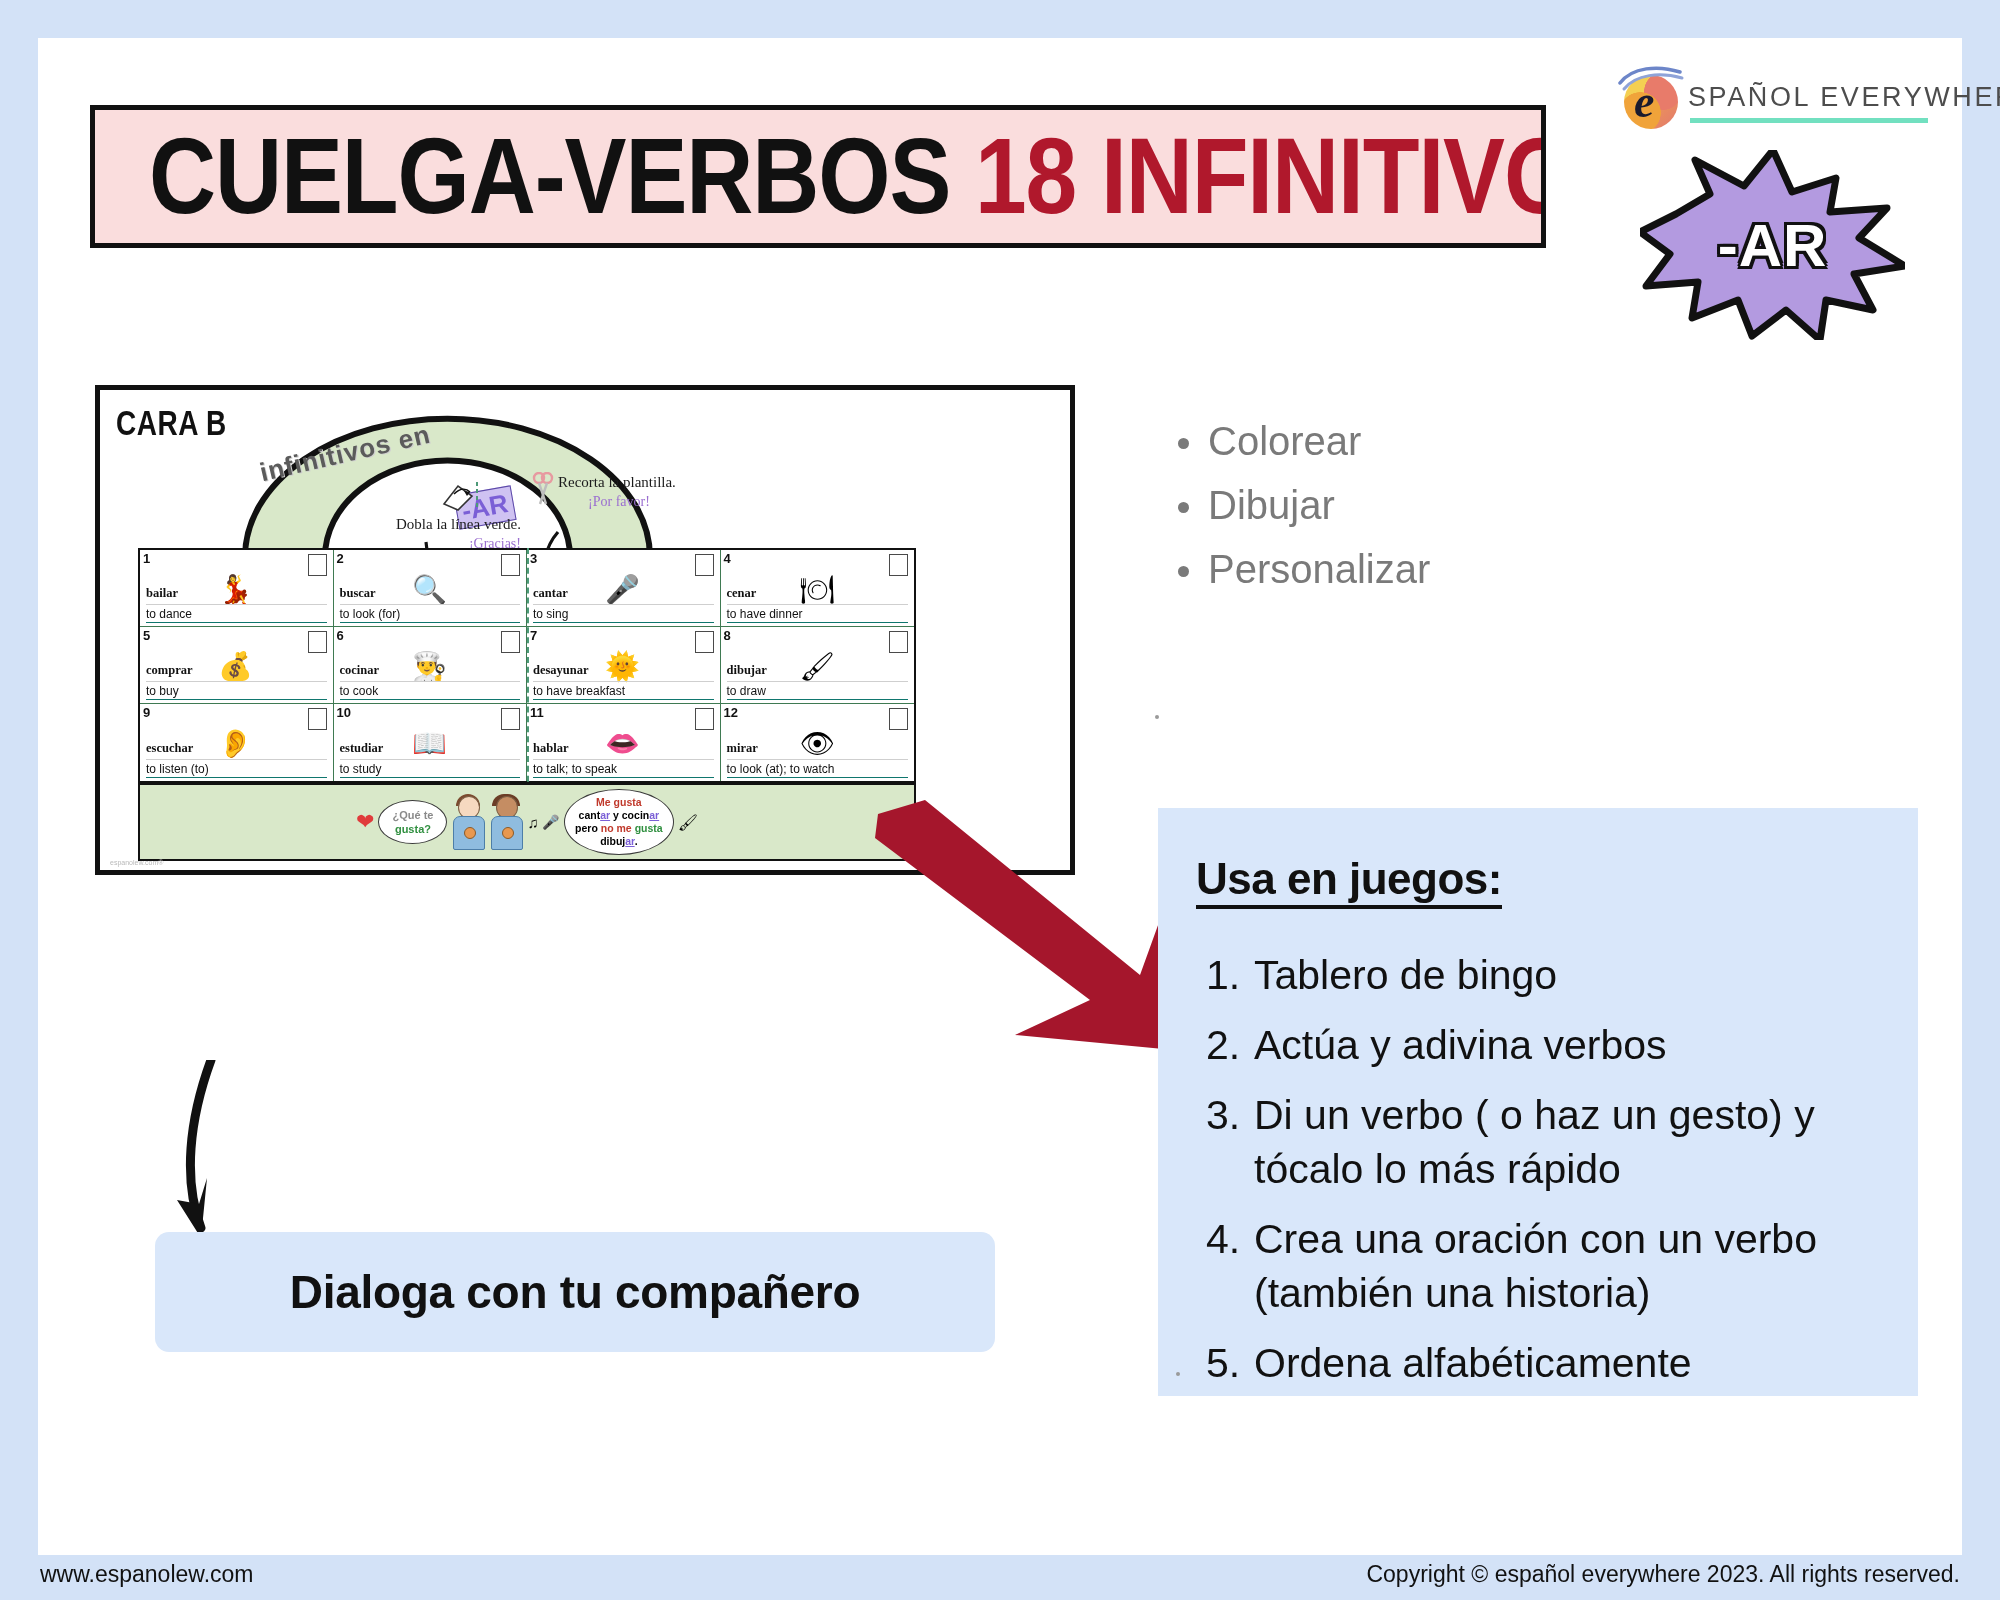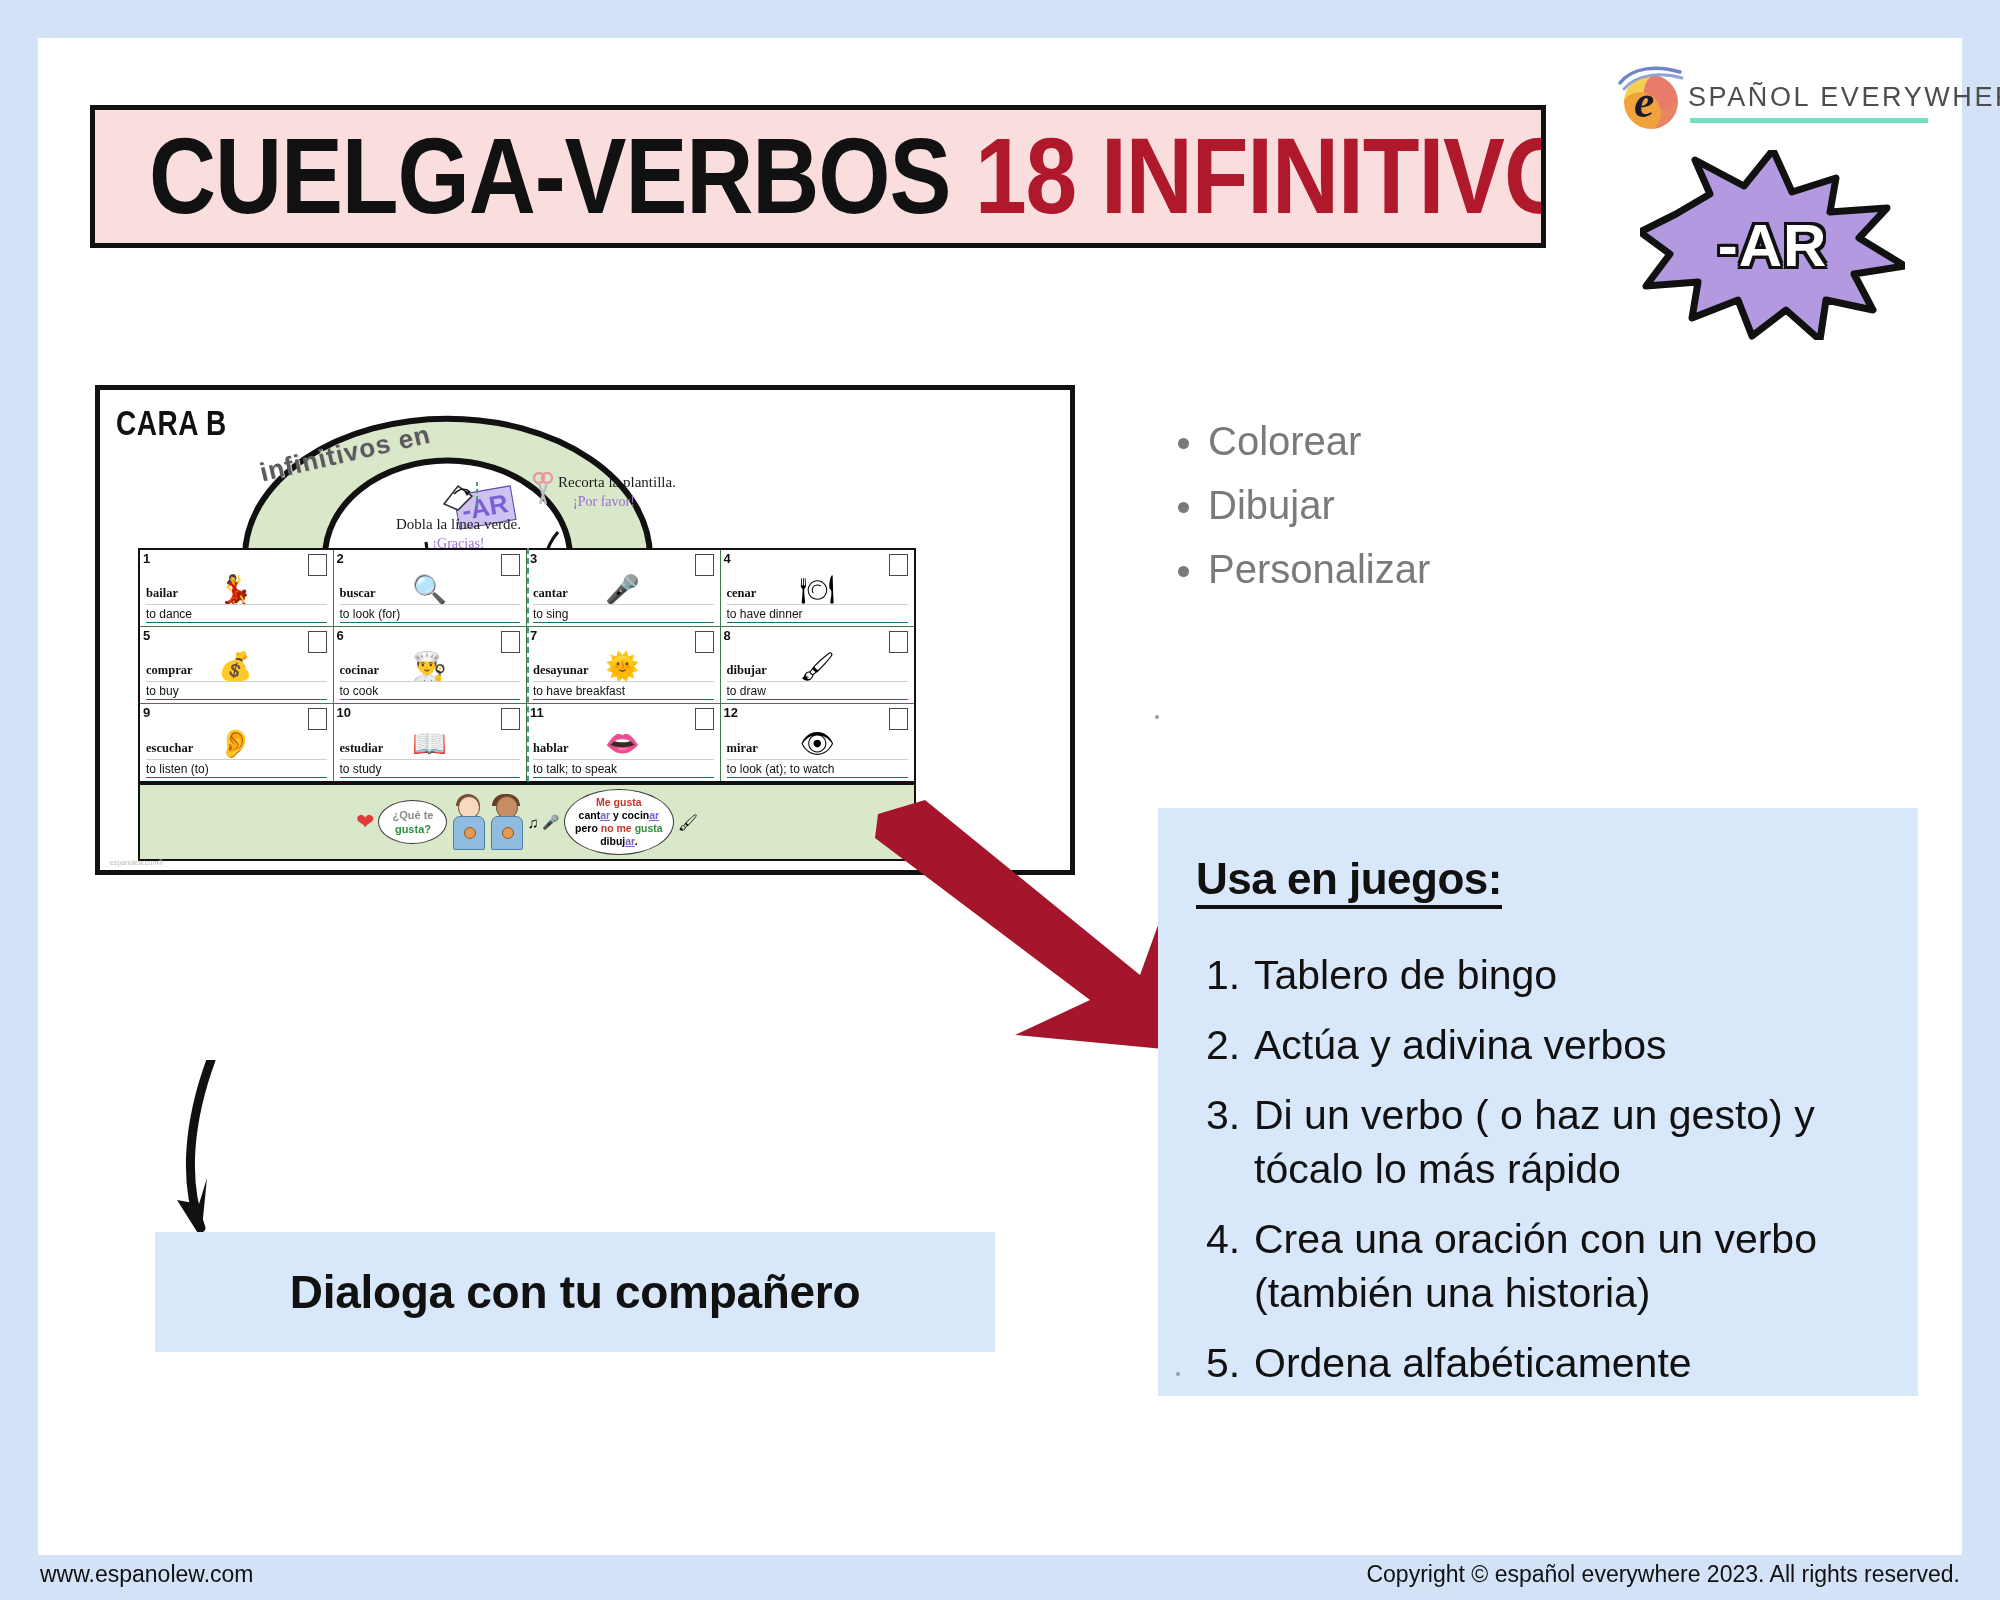--- a/index.html
+++ b/index.html
@@ -125,21 +125,21 @@
     font-weight:bold;font-size:26px;color:#7b5fd6;
     background:#cfc2f2;
     padding:1px 5px;
     transform:rotate(-10deg);
     border:1px solid #5c49a8;
   }
   .fold-note, .cut-note{
     position:absolute;
     font-family:"Liberation Serif",serif;
     font-size:15px;color:#1b1b1b;
-    text-align:center;line-height:20px;
+    text-align:right;line-height:20px;
     white-space:nowrap;
   }
   .fold-note{left:296px;top:90px;}
   .cut-note{left:432px;top:82px;}
   .note-thanks{color:#9b6fd0;font-size:14px;}
   .note-please{color:#9b6fd0;font-size:14px;}
 
   .grid{
     position:absolute;left:38px;top:158px;
     width:778px;height:235px;
@@ -307,21 +307,21 @@
   .games-dot{
     position:absolute;left:18px;bottom:20px;width:4px;height:4px;
     background:#9a9a9a;border-radius:50%;
   }
 
   
   .dialoga-box{
     position:absolute;left:155px;top:1232px;
     width:840px;height:120px;
     background:#d9e7fa;
-    display:flex;align-items:center;justify-content:center;
+    display:flex;align-items:center;justify-content:center;border-radius:14px;
   }
   .dialoga-text{
     font-family:"Liberation Sans Narrow","Liberation Sans",sans-serif;
     font-weight:bold;font-size:46px;color:#111;
     letter-spacing:-0.3px;
   }
 
   
   .footer{
     position:absolute;left:0;bottom:0;width:2000px;height:43px;

